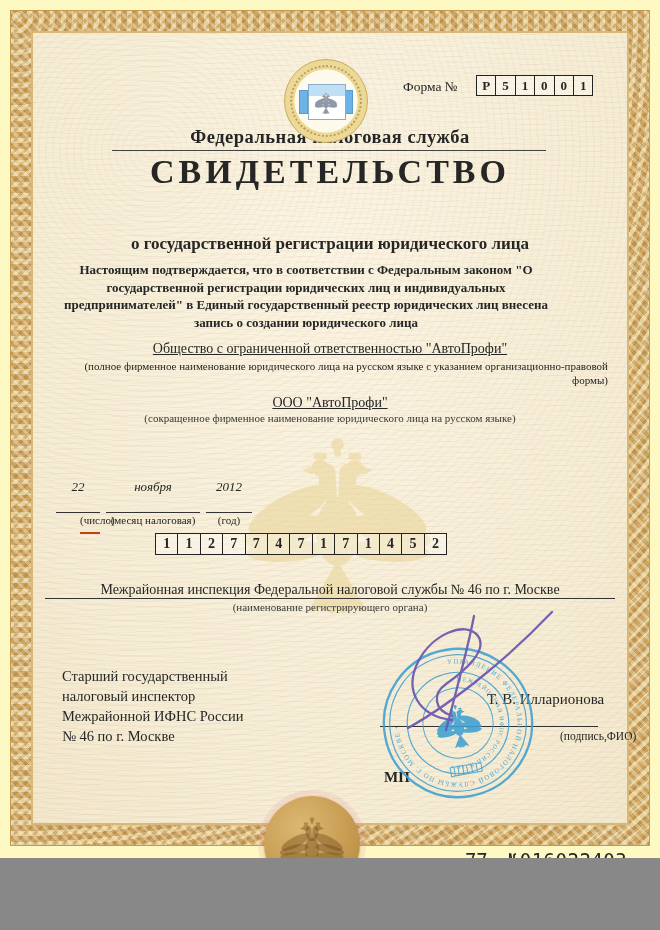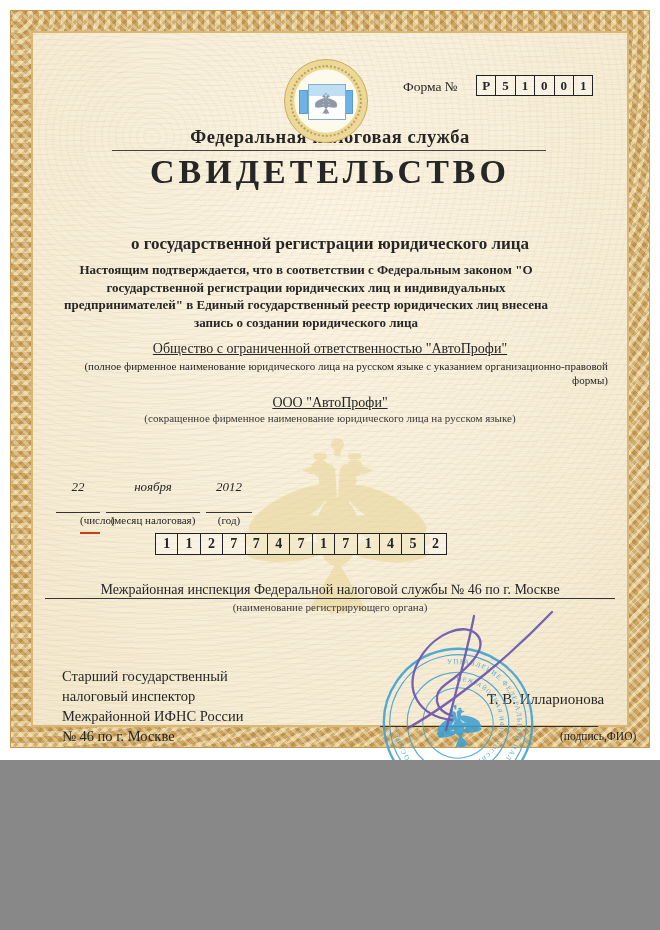--- a/index.html
+++ b/index.html
@@ -1,16 +1,16 @@
 <!DOCTYPE html>
 <html><head>
 <meta charset="utf-8">
 <style>
   html,body{margin:0;padding:0;background:#888;}
-  .page{position:relative;width:660px;height:760px;background:#ffffff;overflow:hidden;
+  .page{position:relative;width:660px;height:858px;background:#fef9c3;overflow:hidden;
         font-family:"Liberation Serif","DejaVu Serif",serif;color:#262626;}
   
   .band{position:absolute;left:10px;top:10px;right:10px;bottom:12px;
         background:
           repeating-linear-gradient(45deg, rgba(255,255,255,.30) 0 3px, rgba(255,255,255,0) 3px 7px),
           repeating-linear-gradient(-45deg, rgba(140,95,30,.28) 0 3px, rgba(140,95,30,0) 3px 7px),
           repeating-radial-gradient(circle at 6px 6px, #e9cf94 0 5px, #cfa55e 5px 11px),
           linear-gradient(#dcbd83,#d2ab66);
         border:1px solid #c49a52;}
   

